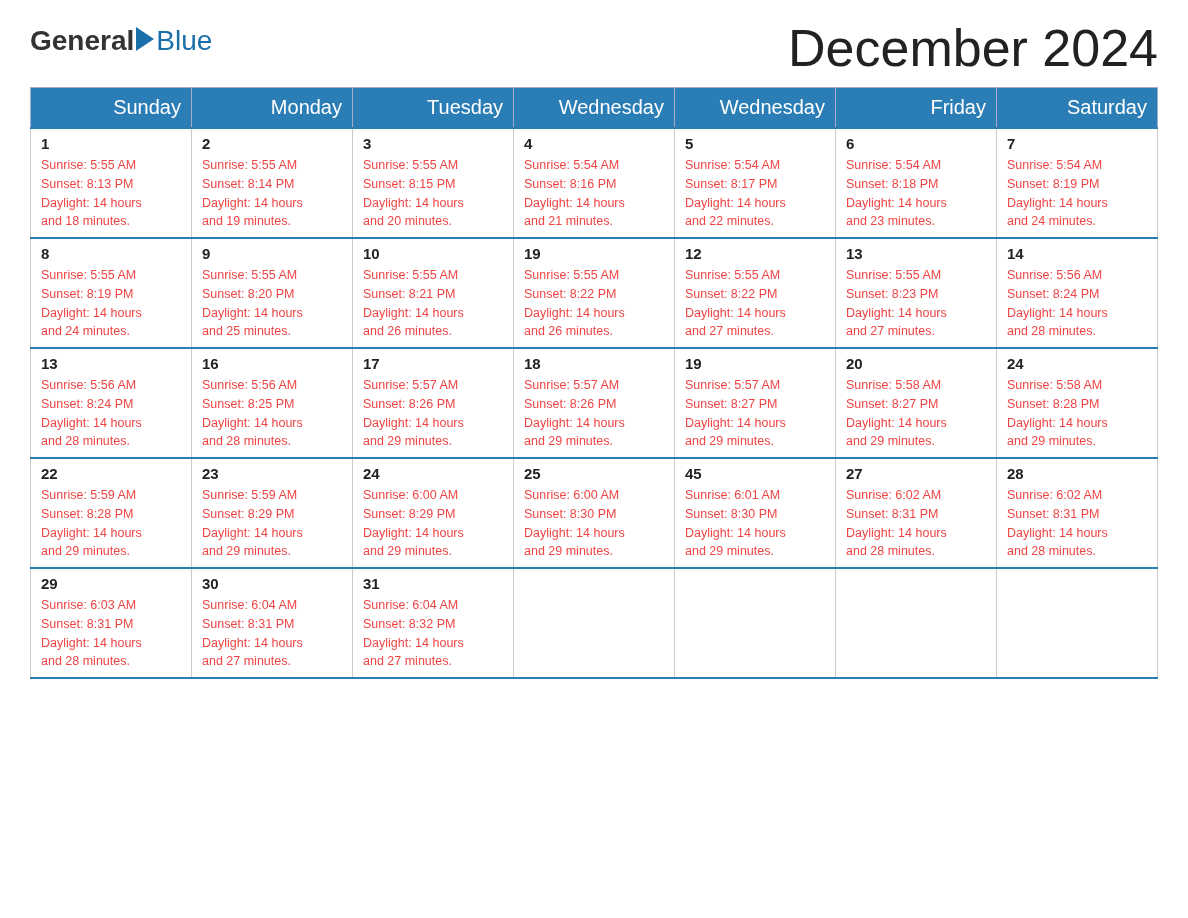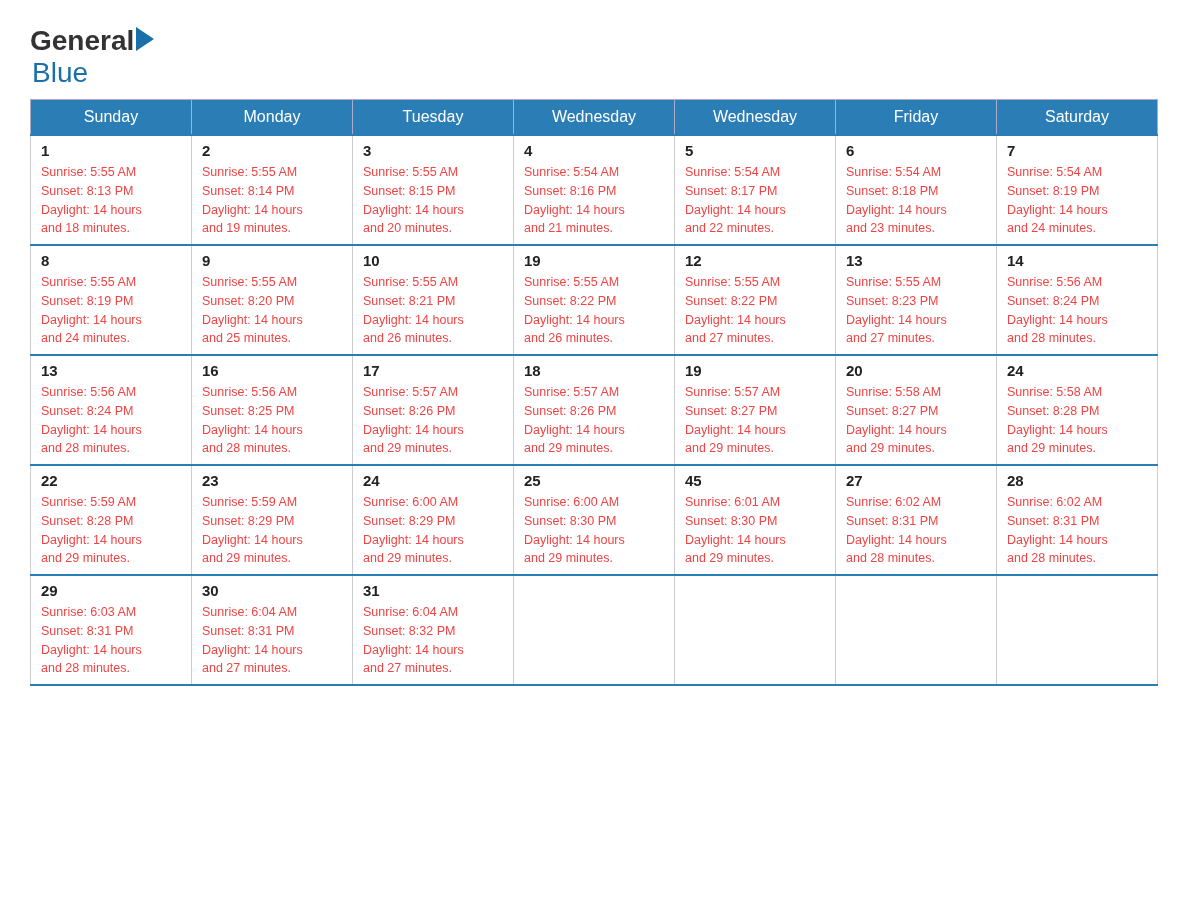--- a/index.html
+++ b/index.html
@@ -12,21 +12,20 @@
       padding: 20px 30px;
     }
     .header {
       display: flex;
       justify-content: space-between;
       align-items: flex-start;
       margin-bottom: 10px;
     }
     .logo {
       display: flex;
-      flex-direction: column;
       align-items: flex-start;
       padding-top: 5px;
       text-align: right;
     }
     .logo-general {
       font-size: 28px;
       font-weight: bold;
       color: #333;
     }
     .logo-arrow {
@@ -60,24 +59,24 @@
       margin-top: 4px;
     }
     .calendar {
       width: 100%;
       border-collapse: collapse;
       margin-top: 10px;
     }
     .calendar th {
       background-color: #2a7db5;
       color: #fff;
-      font-size: 16px;
+      font-size: 20px;
       font-weight: normal;
       padding: 8px 10px;
-      text-align: center;
+      text-align: right;
       border: 1px solid #aac;
     }
     .calendar td {
       vertical-align: top;
       padding: 6px 10px;
       border: 1px solid #ccc;
       width: 14.28%;
       font-size: 13px;
       color: #333;
       background: #fff;
@@ -111,20 +110,21 @@
   <div class="logo">
     <div class="logo-row">
       <span class="logo-general">General</span>
       <span class="logo-arrow"></span>
     </div>
     <div>
       <span class="logo-blue-text">Blue</span>
     </div>
   </div>
   <div class="title-section">
+    <div class="month-title">December 2024</div>
   </div>
 </div>
 
 <table class="calendar">
   <thead>
     <tr>
     <th>Sunday</th>
         <th>Monday</th>
         <th>Tuesday</th>
         <th>Wednesday</th>

